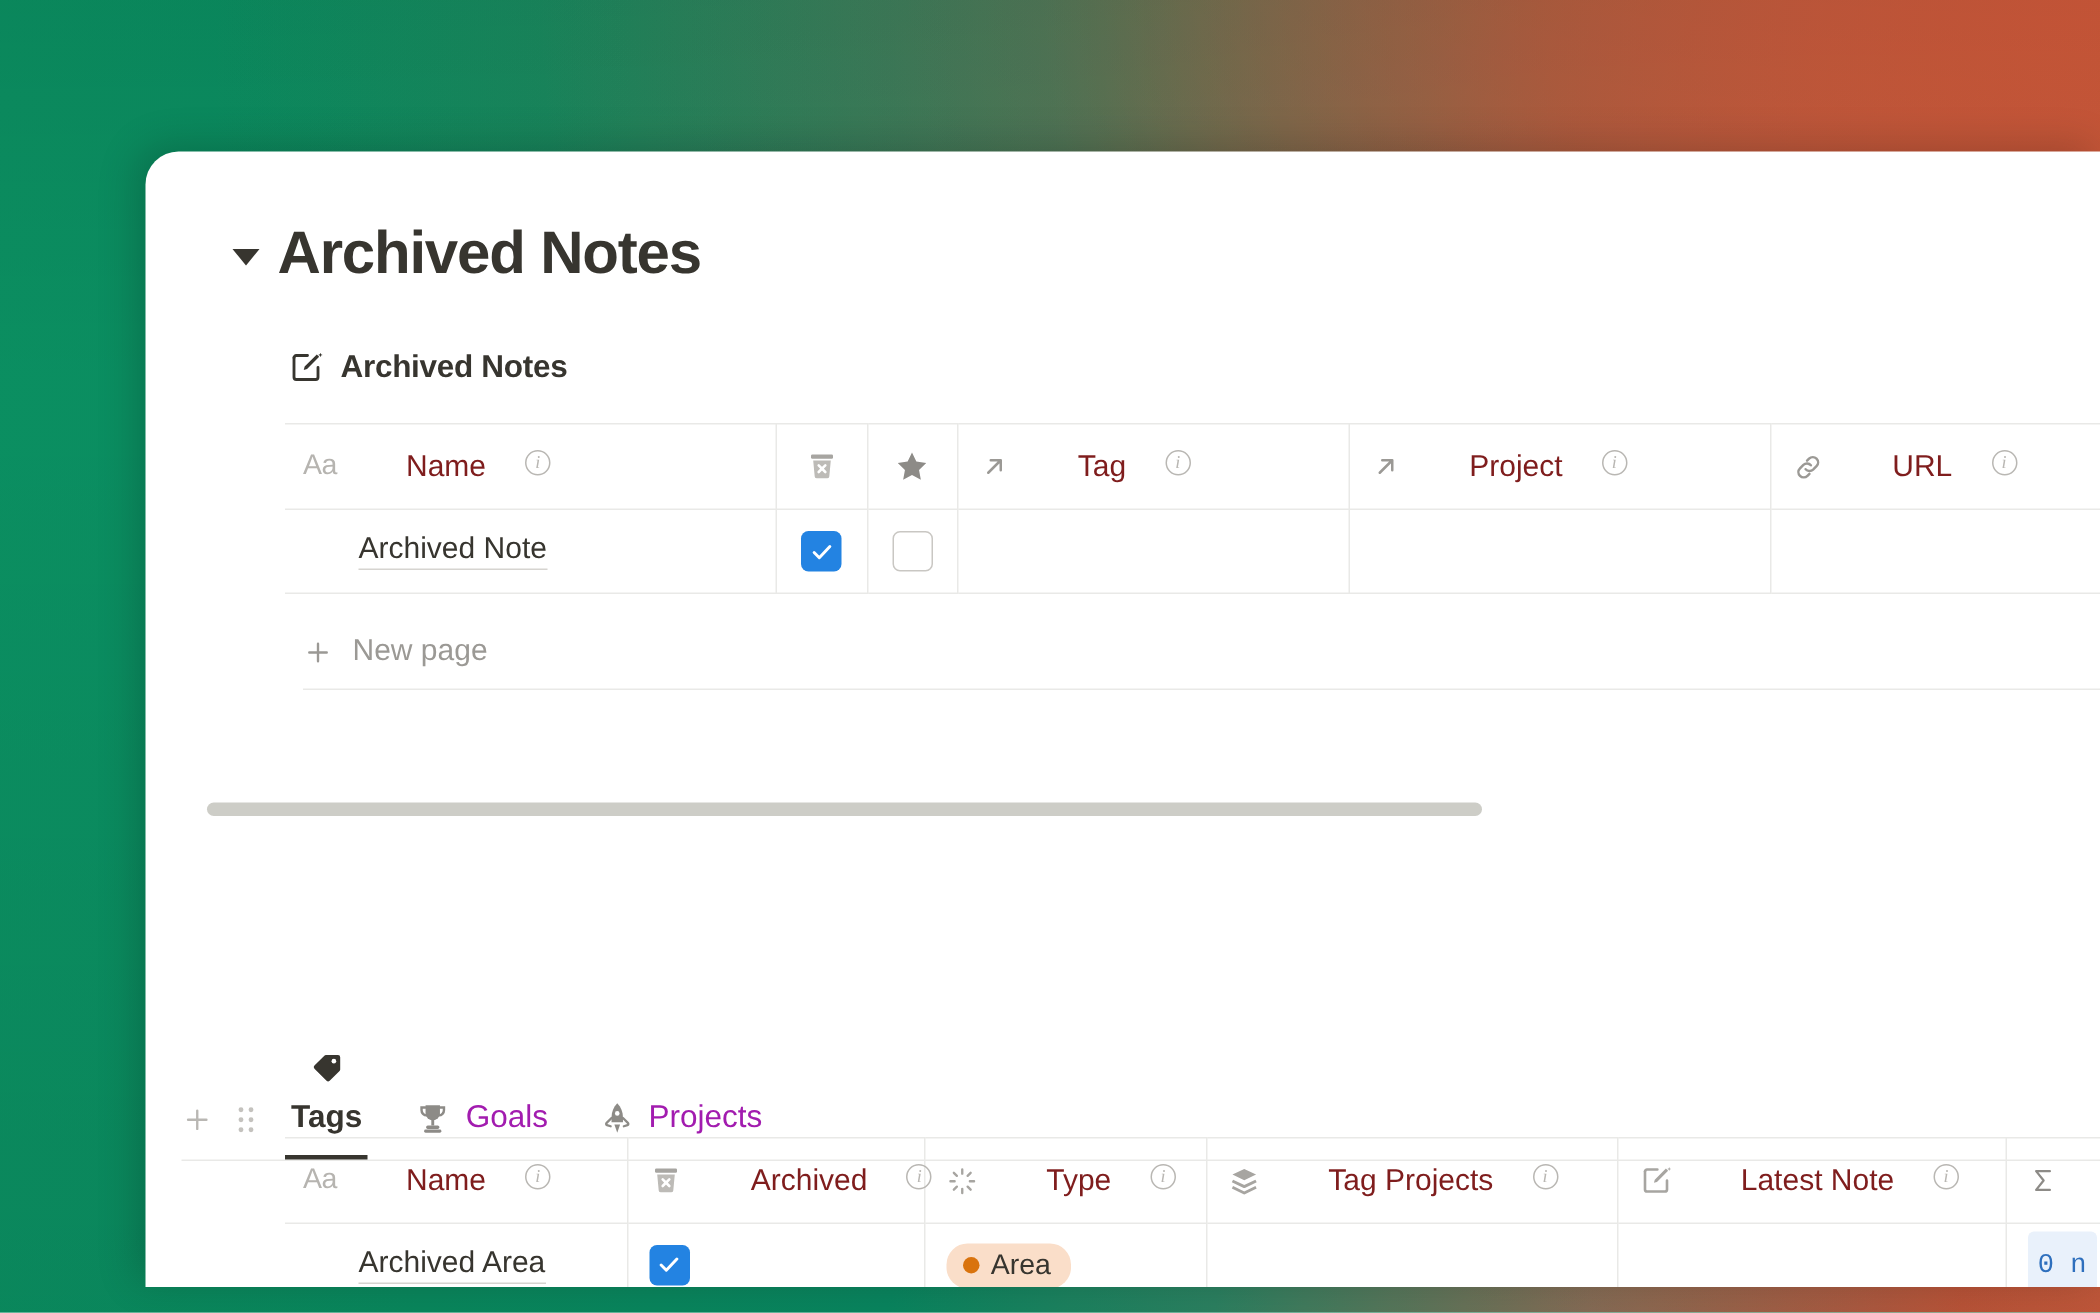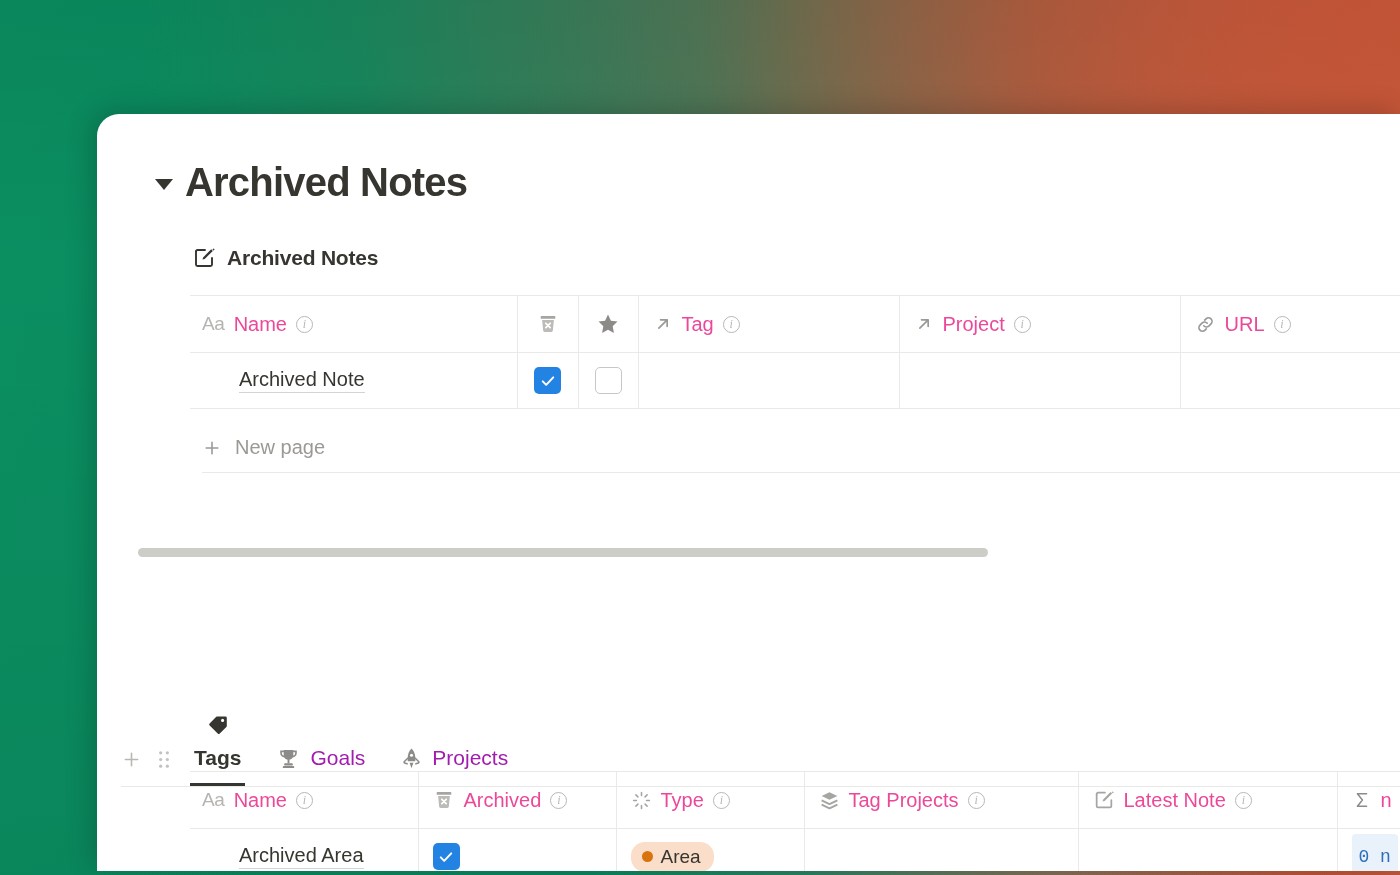--- a/index.html
+++ b/index.html
@@ -30,21 +30,21 @@
     content: "";
     position: absolute;
     inset: 0;
     background: linear-gradient(180deg, rgba(0,0,0,0.06) 0%, rgba(0,0,0,0) 30%, rgba(0,0,0,0.05) 100%);
   }
 
   
   #card {
     position: absolute;
     left: 97px;
-    top: 114px;
+    top: 101px;
     width: 1303px;
     height: 757px;
     background: #ffffff;
     border-top-left-radius: 22px;
     overflow: hidden;
     box-shadow: -6px -4px 26px rgba(0,0,0,0.18);
   }
 
   .page-body { position: relative; width: 100%; height: 100%; }
 
@@ -101,27 +101,26 @@
   .tbl thead th {
     border-top: 1px solid #e9e9e7;
     height: 57px;
     font-weight: 400;
   }
   .tbl tbody td { height: 56px; }
   .tbl th:first-child, .tbl td:first-child { padding-left: 12px; }
 
   .col-head {
     display: flex;
-    align-items: center;
-    gap: 9px;
+    gap: 26px;
     color: #8d8b87;
     font-size: 20px;
     white-space: nowrap;
   }
-  .col-head .ctext { color: #ec4899; }
+  .col-head .ctext { color: #7f1d1d; margin-left: 20px; }
   .aa-mark { color: #b6b4b0; font-size: 19px; letter-spacing: -0.3px; }
 
   .info-dot {
     width: 17px; height: 17px;
     border: 1.6px solid #b9b7b3;
     border-radius: 50%;
     display: inline-flex;
     align-items: center;
     justify-content: center;
     font-size: 12px;

